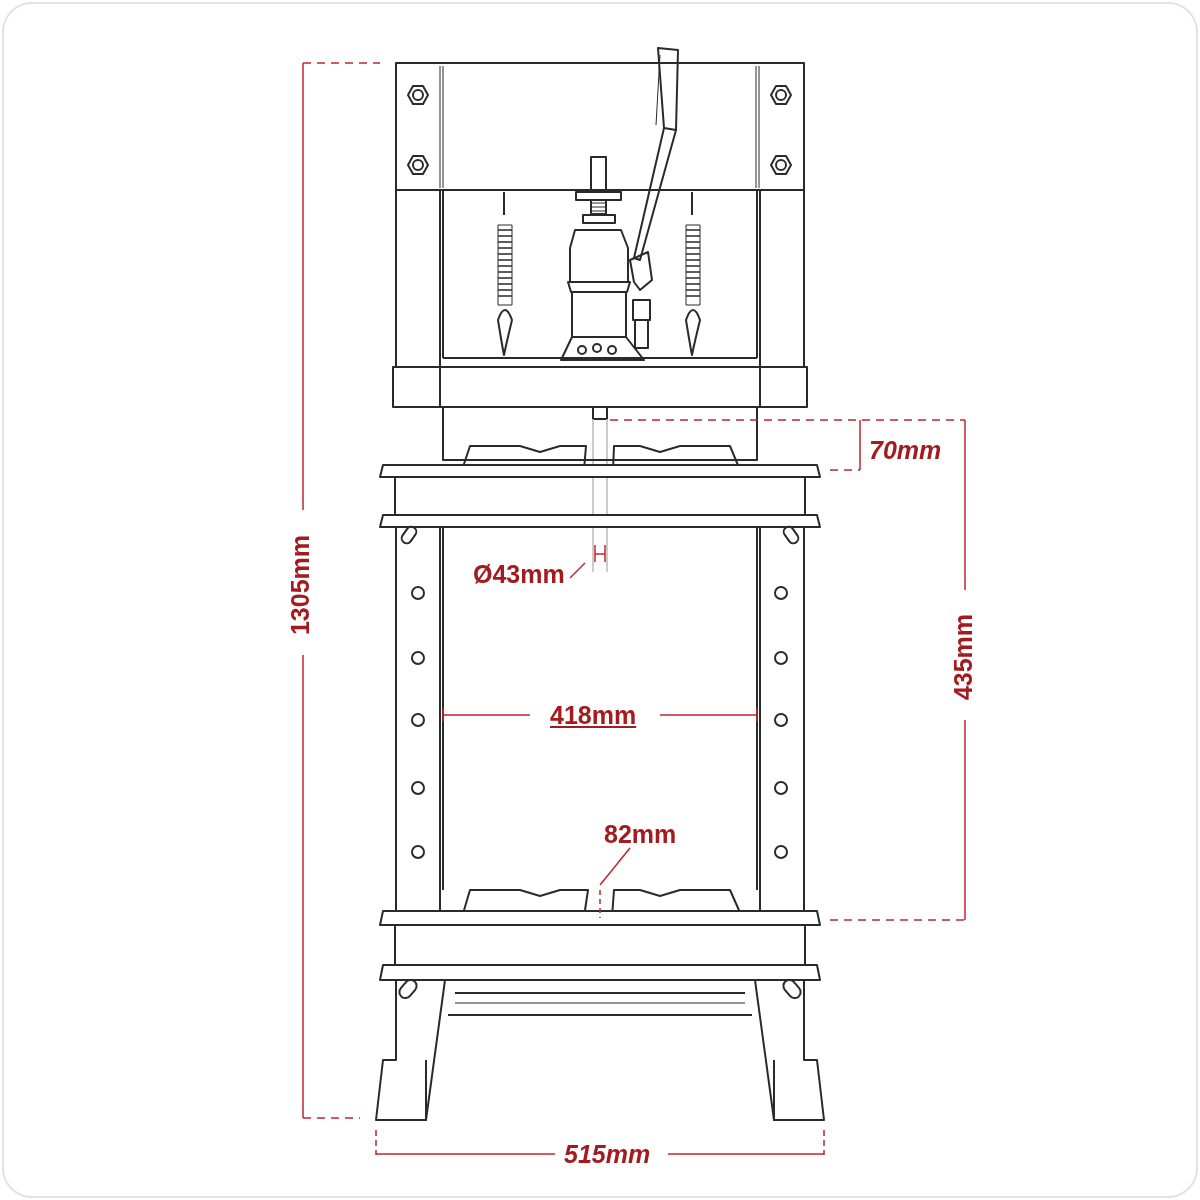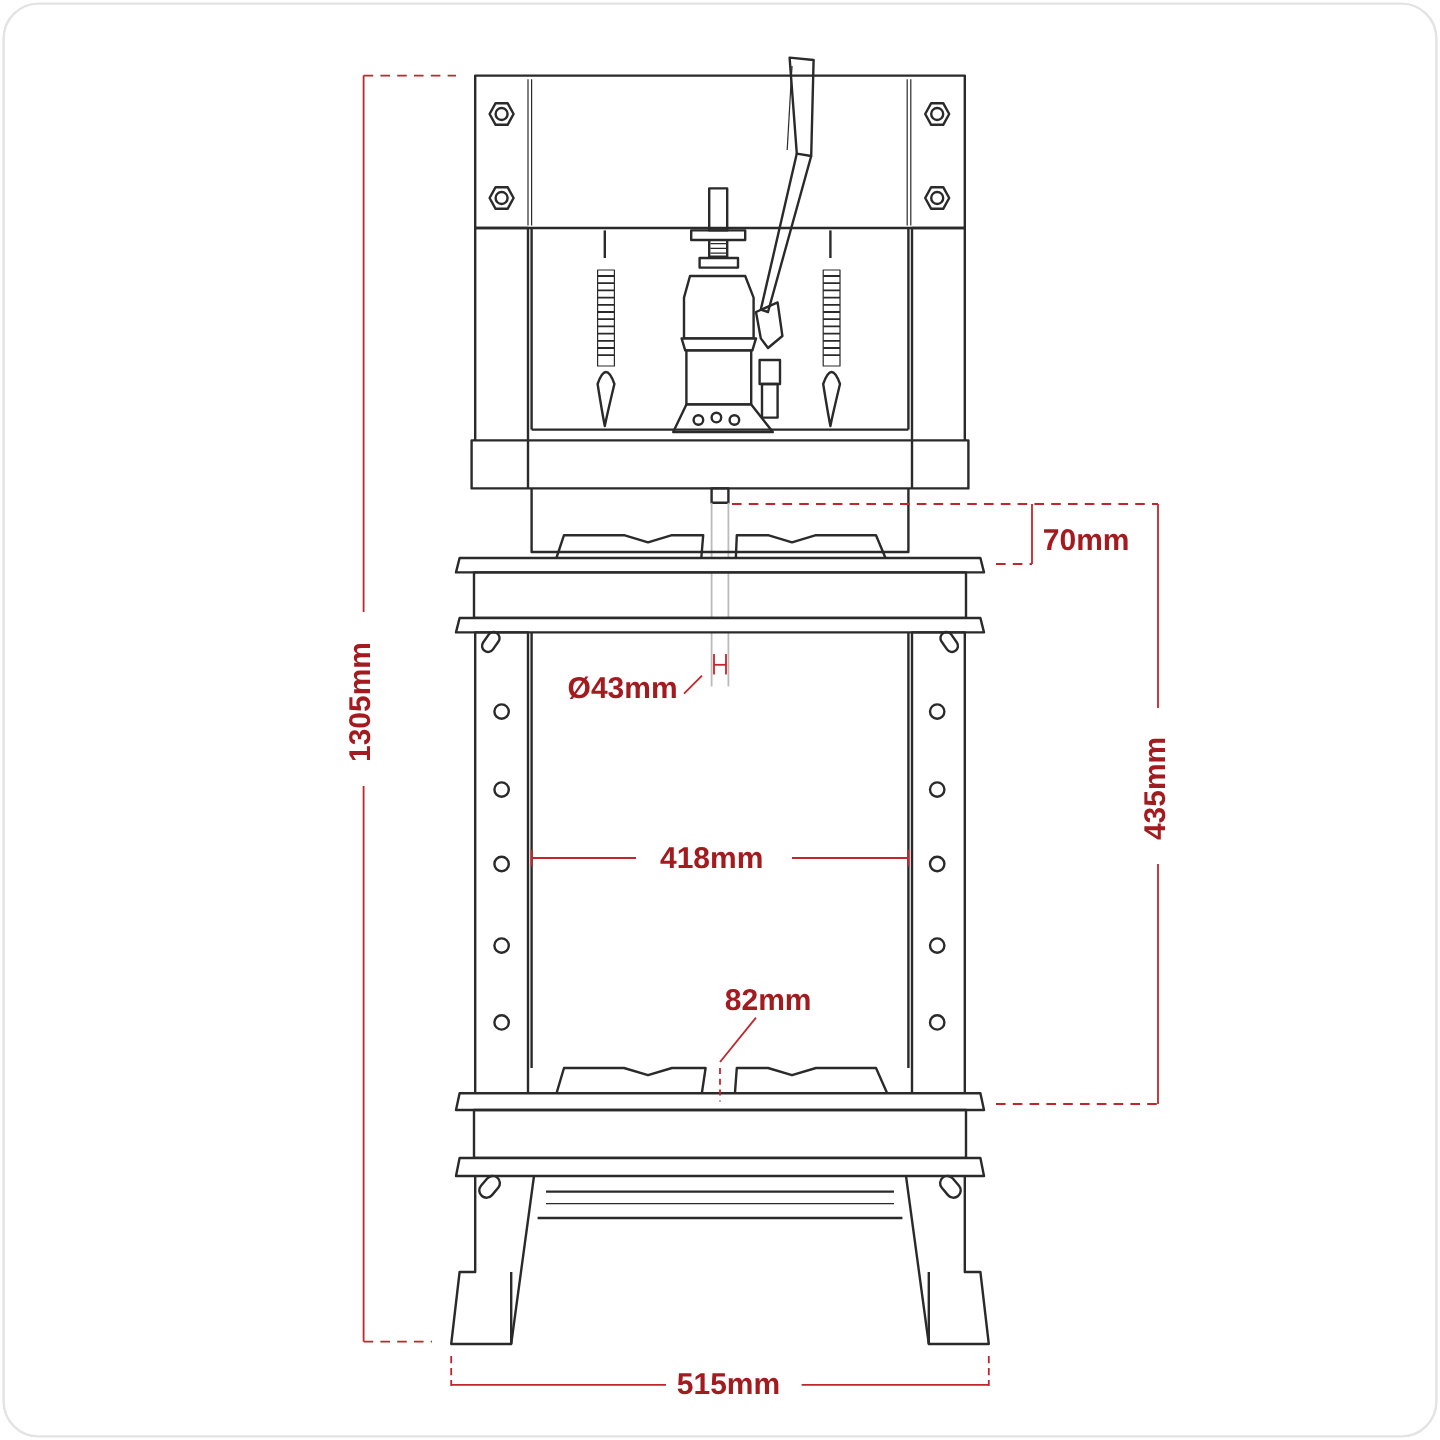--- a/index.html
+++ b/index.html
@@ -176,18 +176,18 @@
     <line x1="600" y1="890" x2="600" y2="918" stroke-dasharray="5,4"></line>
 
     <line x1="376" y1="1130" x2="376" y2="1155" stroke-dasharray="6,4"></line>
     <line x1="824" y1="1130" x2="824" y2="1155" stroke-dasharray="6,4"></line>
     <line x1="376" y1="1154" x2="555" y2="1154"></line>
     <line x1="668" y1="1154" x2="824" y2="1154"></line>
   </g>
 </svg>
 
 <div class="dim-label vert" style="left:248px; top:570px; width:110px; height:30px; text-align:center;">1305mm</div>
-<div class="dim-label" style="left:869px; top:438px;">70mm</div>
+<div class="dim-label" style="left:869px; top:438px;font-style:italic;">70mm</div>
 <div class="dim-label vert" style="left:918px; top:642px; width:95px; height:30px; text-align:center;">435mm</div>
 <div class="dim-label" style="left:473px; top:562px;">Ø43mm</div>
-<div class="dim-label" style="left:550px; top:703px;">418mm</div>
+<div class="dim-label" style="left:550px; top:703px;text-decoration:underline;">418mm</div>
 <div class="dim-label" style="left:604px; top:822px;">82mm</div>
-<div class="dim-label" style="left:564px; top:1142px;">515mm</div>
+<div class="dim-label" style="left:564px; top:1142px;font-style:italic;">515mm</div>
 
 </body></html>

